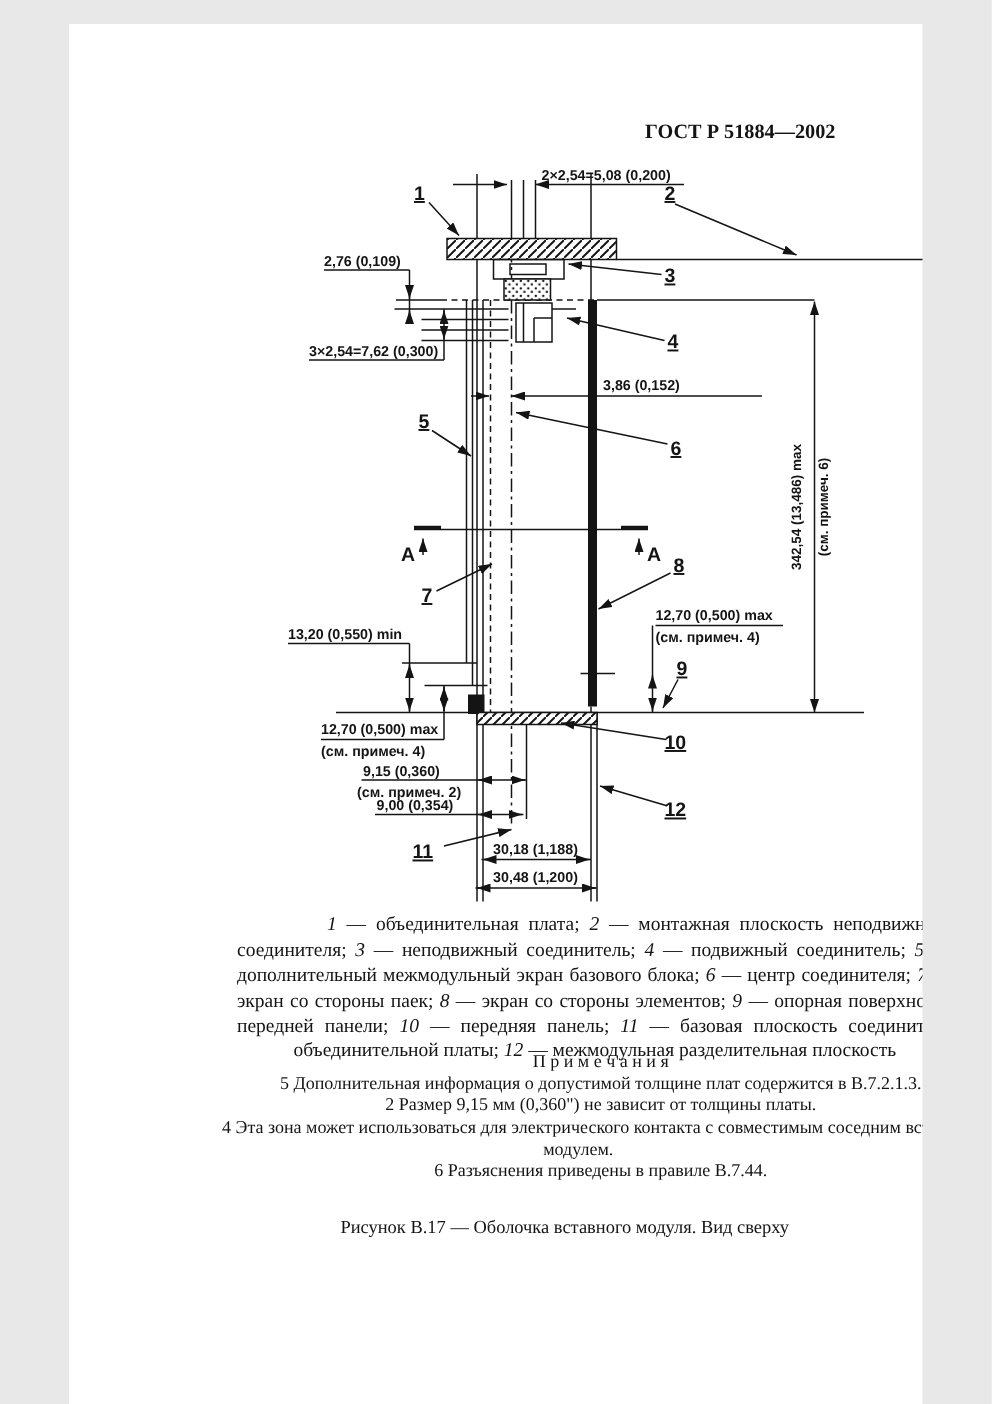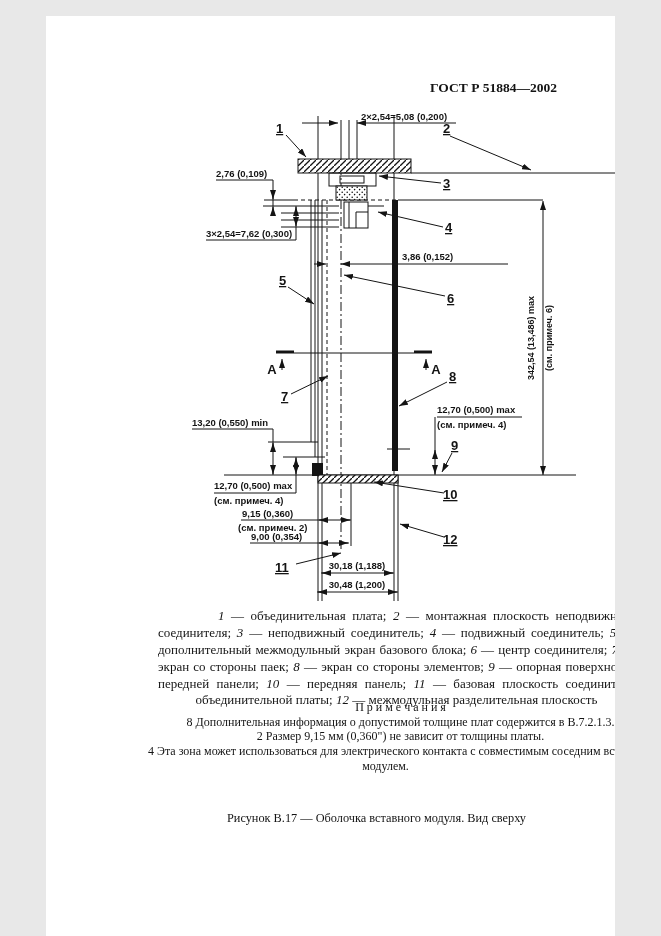--- a/index.html
+++ b/index.html
@@ -189,22 +189,23 @@
     <text class="lbl" x="397" y="528">12</text>
     <text class="sec" text-anchor="middle" x="226" y="358">А</text>
     <text class="sec" text-anchor="middle" x="390" y="358">А</text>
   </svg>
 
   <div class="legend"><i>1</i> — объединительная плата; <i>2</i> — монтажная плоскость неподвижного соединителя; <i>3</i> — неподвижный соединитель; <i>4</i> — подвижный соединитель; <i>5</i> — дополнительный межмодульный экран базового блока; <i>6</i> — центр соединителя; <i>7</i> — экран со стороны паек; <i>8</i> — экран со стороны элементов; <i>9</i> — опорная поверхность передней панели; <i>10</i> — передняя панель; <i>11</i> — базовая плоскость соединителя объединительной платы; <i>12</i> — межмодульная разделительная плоскость</div>
 
   <div class="notes">
     <div class="ntitle">П р и м е ч а н и я</div>
     <div>
-        <div class="note">8 Дополнительная информация о допустимой толщине плат содержится в В.7.2.1.3.</div>
+        <div class="note">5 Дополнительная информация о допустимой толщине плат содержится в В.7.2.1.3.</div>
         <div class="note">2 Размер 9,15 мм (0,360") не зависит от толщины платы.</div>
         <div class="note">4 Эта зона может использоваться для электрического контакта с совместимым соседним вставным модулем.</div>
+        <div class="note">6 Разъяснения приведены в правиле В.7.44.</div>
       </div>
   </div>
 
   <div class="caption">Рисунок В.17 — Оболочка вставного модуля. Вид сверху</div>
 
   <div class="pagenum">37</div>
 </div>
 
 </body></html>

